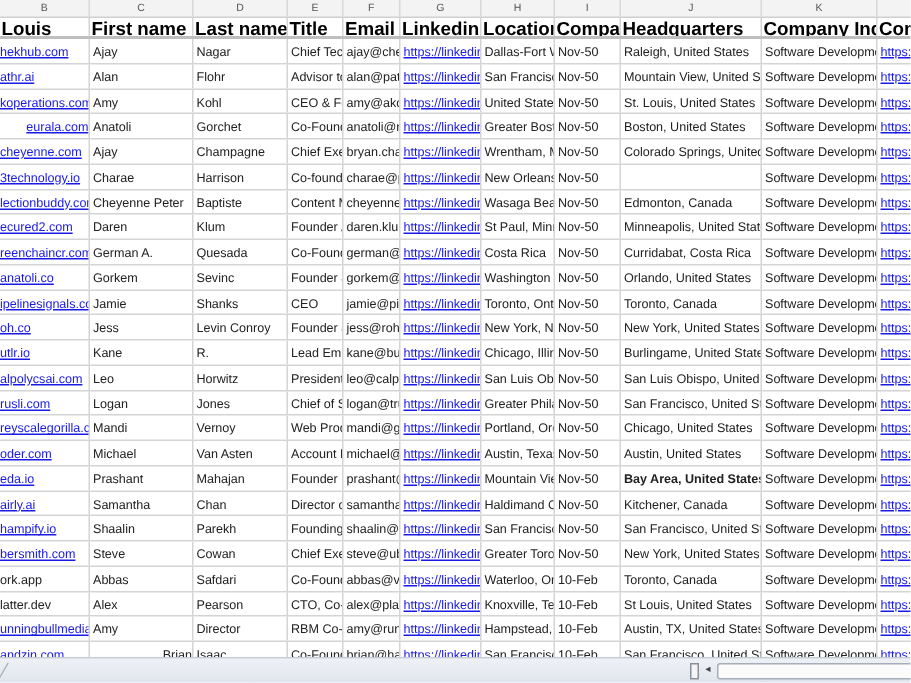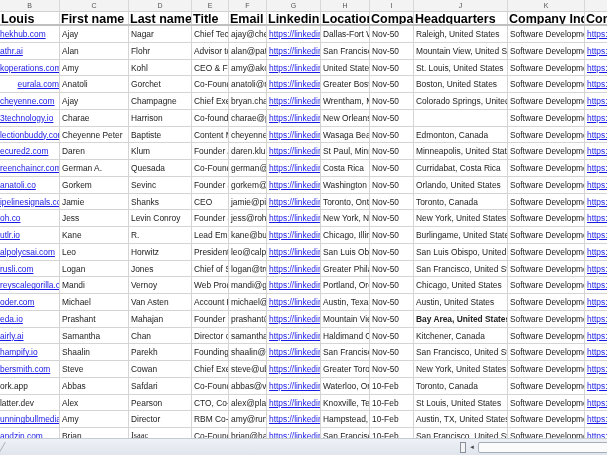--- a/index.html
+++ b/index.html
@@ -361,22 +361,22 @@
         <div class="cell" style="left: 229px; width: 38px;">amy@runni</div>
         <div class="cell link" style="left: 267px; width: 54px;">https://linkedin</div>
         <div class="cell" style="left: 321px; width: 49px;">Hampstead, Ne</div>
         <div class="cell" style="left: 370px; width: 44px;">10-Feb</div>
         <div class="cell" style="left: 414px; width: 94px;">Austin, TX, United States</div>
         <div class="cell" style="left: 508px; width: 77px;">Software Development</div>
         <div class="cell link" style="left: 585px; width: 60px;">https:/</div>
       </div>
       <div class="row" style="top: 416px; height: 16.75px;">
         <div class="cell link" style="left: 0px; width: 60px; padding-left: 0px;">andzin.com</div>
-        <div class="cell" style="left: 60px; width: 69px;">Brian</div>
-        <div class="cell" style="left: 129px; width: 63px; font-family: Liberation Serif, serif;">Isaac</div>
+        <div class="cell" style="left: 60px; width: 69px; text-align: right;">Brian</div>
+        <div class="cell" style="left: 129px; width: 63px;">Isaac</div>
         <div class="cell" style="left: 192px; width: 37px;">Co-Founder</div>
         <div class="cell" style="left: 229px; width: 38px;">brian@hanc</div>
         <div class="cell link" style="left: 267px; width: 54px;">https://linkedin</div>
         <div class="cell" style="left: 321px; width: 49px;">San Francisco,</div>
         <div class="cell" style="left: 370px; width: 44px;">10-Feb</div>
         <div class="cell" style="left: 414px; width: 94px;">San Francisco, United States</div>
         <div class="cell" style="left: 508px; width: 77px;">Software Development</div>
         <div class="cell link" style="left: 585px; width: 60px;">https:/</div>
       </div>
     </div>

